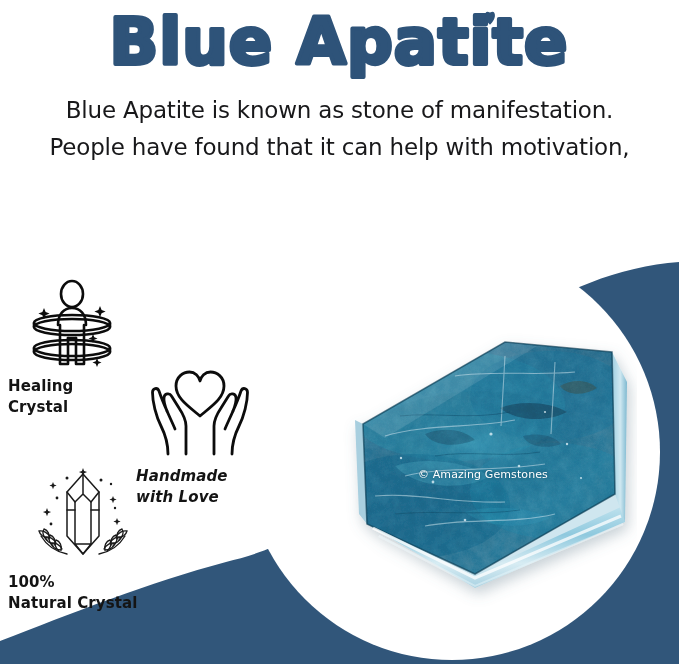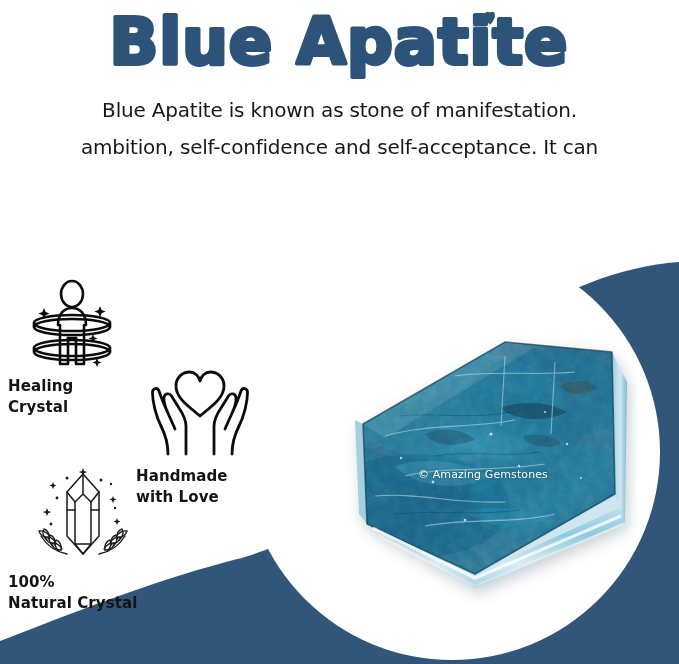--- a/index.html
+++ b/index.html
@@ -35,21 +35,21 @@
   }
   #title svg { display: block; margin: 0 auto; }
 
   
   #desc {
     position: absolute;
     left: 18px;
     top: 92px;
     width: 643px;
     text-align: center;
-    font-size: 20px;
+    font-size: 23px;
     line-height: 37px;
     color: #18181a;
     font-family: "DejaVu Sans", "Liberation Sans", sans-serif;
     letter-spacing: -0.2px;
   }
 
   
   .badge {
     position: absolute;
     text-align: left;
@@ -64,21 +64,21 @@
     font-family: "DejaVu Sans", "Liberation Sans", sans-serif;
     font-weight: bold;
     font-size: 15px;
     line-height: 21px;
     color: #141414;
     letter-spacing: 0.1px;
     white-space: pre-line;
   }
 
   #badge-healing { left: 8px;  top: 278px; width: 128px; }
-  #badge-handmade{ left: 136px;top: 368px; width: 128px; }
+  #badge-handmade{ left: 136px;top: 368px; width: 128px; font-style: italic; }
   #badge-natural { left: 8px;  top: 466px; width: 150px; }
 
   
   #photo-wrap {
     position: absolute;
     left: 305px;
     top: 316px;
     width: 332px;
     height: 300px;
   }
@@ -133,21 +133,21 @@
 
       <g transform="translate(483,9) scale(0.70)">
         <path d="M10 18 C2 11, 2 2, 9 2 C12.5 2, 10 5, 10 5 C10 5, 7.5 2, 11 2 C18 2, 18 11, 10 18 Z" fill="#2E5379"></path>
         <path d="M10 19.5 C1 12, 1.5 1.2, 6.5 1.2 C8.8 1.2, 10 3.2, 10 4.6 C10 3.2, 11.2 1.2, 13.5 1.2 C18.5 1.2, 19 12, 10 19.5 Z" fill="#2E5379"></path>
       </g>
     </svg>
   </div>
 
   <div id="desc">
     <div>Blue Apatite is known as stone of manifestation.</div>
-    <div>ambition, self-confidence and self-acceptance. It can</div>
+    <div>People have found that it can help with motivation,</div>
   </div>
 
   <div class="badge" id="badge-healing">
     <svg class="bicon" width="104" height="92" viewBox="0 0 104 92" aria-hidden="true">
       <g fill="none" stroke="#0c0c0c" stroke-width="2.6" stroke-linecap="round" stroke-linejoin="round">
 
         <ellipse cx="52" cy="16" rx="11" ry="13"></ellipse>
 
         <path d="M38 47 C38 36, 44 30, 52 30 C60 30, 66 36, 66 47"></path>
         <path d="M40 47 L40 86 L48 86 L48 60"></path>

